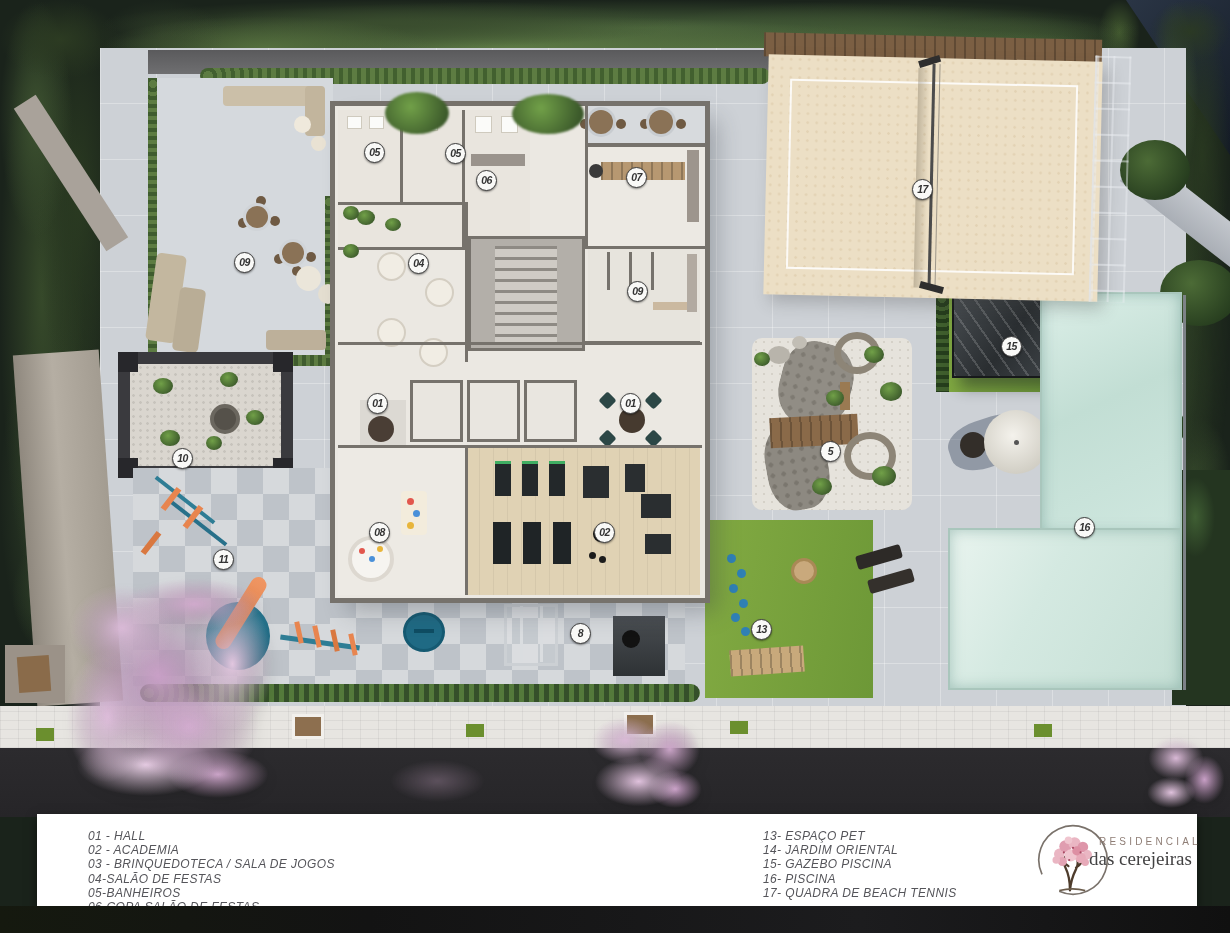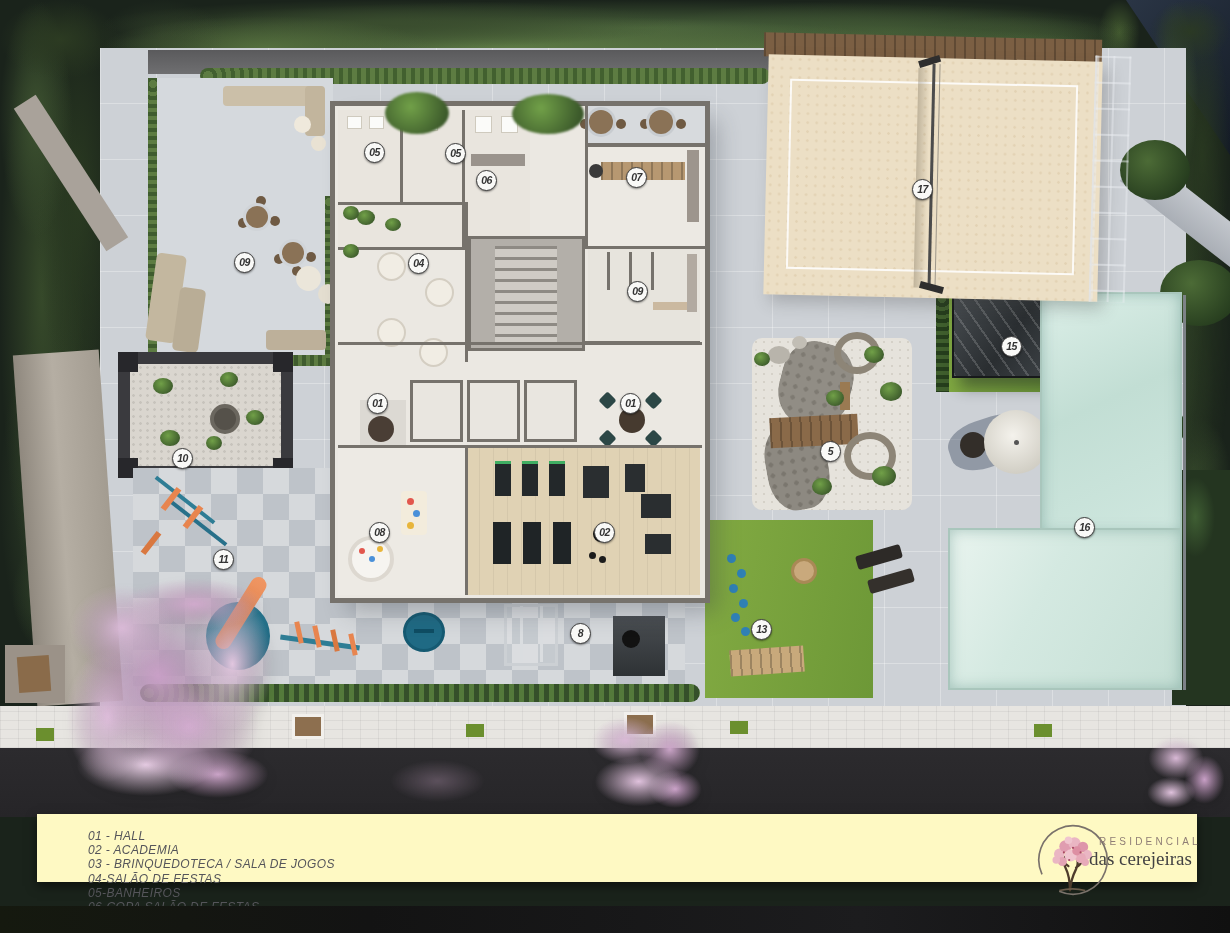--- a/index.html
+++ b/index.html
@@ -7,21 +7,21 @@
   .d{position:absolute}
   .rd{border-radius:50%}
   .wall{background:#76726c}
   .plant{border-radius:50%;background:radial-gradient(circle at 40% 35%,#71a048,#3c5a2b 78%)}
   .darkplant{border-radius:50%;background:radial-gradient(circle at 40% 35%,#4c6b36,#243a1d 80%)}
   .checker{background-image:conic-gradient(#d6d9dc 25%,#bec3c9 0 50%,#d6d9dc 0 75%,#bec3c9 0);background-size:52px 52px}
   .woodlines{background-image:repeating-linear-gradient(90deg,rgba(0,0,0,.22) 0 2px,transparent 2px 10px)}
   .site{background:#cdd1d6}
   .grid{background-image:repeating-linear-gradient(0deg,rgba(255,255,255,.30) 0 1px,transparent 1px 56px),repeating-linear-gradient(90deg,rgba(255,255,255,.30) 0 1px,transparent 1px 56px);pointer-events:none}
   .marker{position:absolute;width:21px;height:21px;margin:-11px 0 0 -11px;border-radius:50%;background:#f9f9f7;border:1.6px solid #3e3e3e;color:#333;font:italic 700 10.5px/18px "Liberation Sans",sans-serif;text-align:center;letter-spacing:-.5px;box-shadow:0 1px 2px rgba(0,0,0,.45);box-sizing:border-box}
-  .legend{position:absolute;left:37px;top:814px;width:1160px;height:68px;background:#fef9c3;box-shadow:0 4px 10px rgba(0,0,0,.5)}
+  .legend{position:absolute;left:37px;top:814px;width:1160px;height:92px;background:#ffffff;box-shadow:0 4px 10px rgba(0,0,0,.5)}
   .legend ul{position:absolute;margin:0;padding:0;list-style:none;top:15px}
   .legend li{font:italic 12.5px/14.2px "Liberation Sans",sans-serif;letter-spacing:.4px;color:#55555a;transform:scaleX(.96);transform-origin:left;white-space:nowrap}
   .logo-l1{position:absolute;font:10px "Liberation Sans",sans-serif;letter-spacing:3.2px;color:#8f7e76}
   .logo-l2{position:absolute;font:19px "Liberation Serif",serif;color:#434243}
   .cherry{filter:drop-shadow(3px 5px 6px rgba(0,0,0,.35))}
   .treesrow{background-image:radial-gradient(closest-side at 6% 45%,#40523366,transparent),radial-gradient(closest-side at 16% 60%,#55703e,transparent),radial-gradient(closest-side at 28% 30%,#3a4d2e,transparent),radial-gradient(closest-side at 40% 60%,#5d7a45,transparent),radial-gradient(closest-side at 52% 35%,#47603a,transparent),radial-gradient(closest-side at 64% 65%,#54713f,transparent),radial-gradient(closest-side at 76% 40%,#3c512f,transparent),radial-gradient(closest-side at 88% 60%,#4c663a,transparent),radial-gradient(closest-side at 98% 40%,#42592f,transparent)}
   .treescol{background-image:radial-gradient(closest-side at 50% 6%,#2c3b22,transparent),radial-gradient(closest-side at 30% 18%,#3d5230,transparent),radial-gradient(closest-side at 65% 30%,#2a3a21,transparent),radial-gradient(closest-side at 35% 45%,#36492a,transparent),radial-gradient(closest-side at 60% 60%,#263520,transparent),radial-gradient(closest-side at 40% 75%,#31422a,transparent),radial-gradient(closest-side at 55% 90%,#3a4f2e,transparent)}
 </style>
 </head>
 <body>
@@ -283,20 +283,27 @@
     </div>
 
   <section class="legend">
     <ul style="left:51px">
         <li>01 - HALL</li>
         <li>02 - ACADEMIA</li>
         <li>03 - BRINQUEDOTECA / SALA DE JOGOS</li>
         <li>04-SALÃO DE FESTAS</li>
         <li>05-BANHEIROS</li>
         <li>06-COPA SALÃO DE FESTAS</li>
+      </ul>
+    <ul style="left:726px">
+        <li>13- ESPAÇO PET</li>
+        <li>14- JARDIM ORIENTAL</li>
+        <li>15- GAZEBO PISCINA</li>
+        <li>16- PISCINA</li>
+        <li>17- QUADRA DE BEACH TENNIS</li>
       </ul>
     <svg style="position:absolute;left:998px;top:8px" width="76" height="76" viewBox="0 0 100 100">
       <circle cx="50" cy="50" r="45" fill="none" stroke="#7a726b" stroke-width="2.2" stroke-dasharray="250 33" transform="rotate(155 50 50)"></circle>
       <path d="M46 90 C46 76 44 68 40 60 C36 52 38 46 43 43 M46 90 C47 78 50 70 54 62 C58 54 56 48 52 44 M44 58 C38 54 34 50 32 44 M54 60 C60 56 64 50 65 44" stroke="#4e3c2c" stroke-width="3" fill="none" stroke-linecap="round"></path>
       <path d="M32 90 Q50 86 66 90" stroke="#6a5b4a" stroke-width="2" fill="none"></path>
       <g>
         <circle cx="32" cy="42" r="7" fill="#eab6c3"></circle>
           <circle cx="40" cy="32" r="8" fill="#e09db0"></circle>
         <circle cx="52" cy="28" r="8" fill="#eab6c3"></circle>
           <circle cx="63" cy="33" r="7" fill="#de96aa"></circle>

